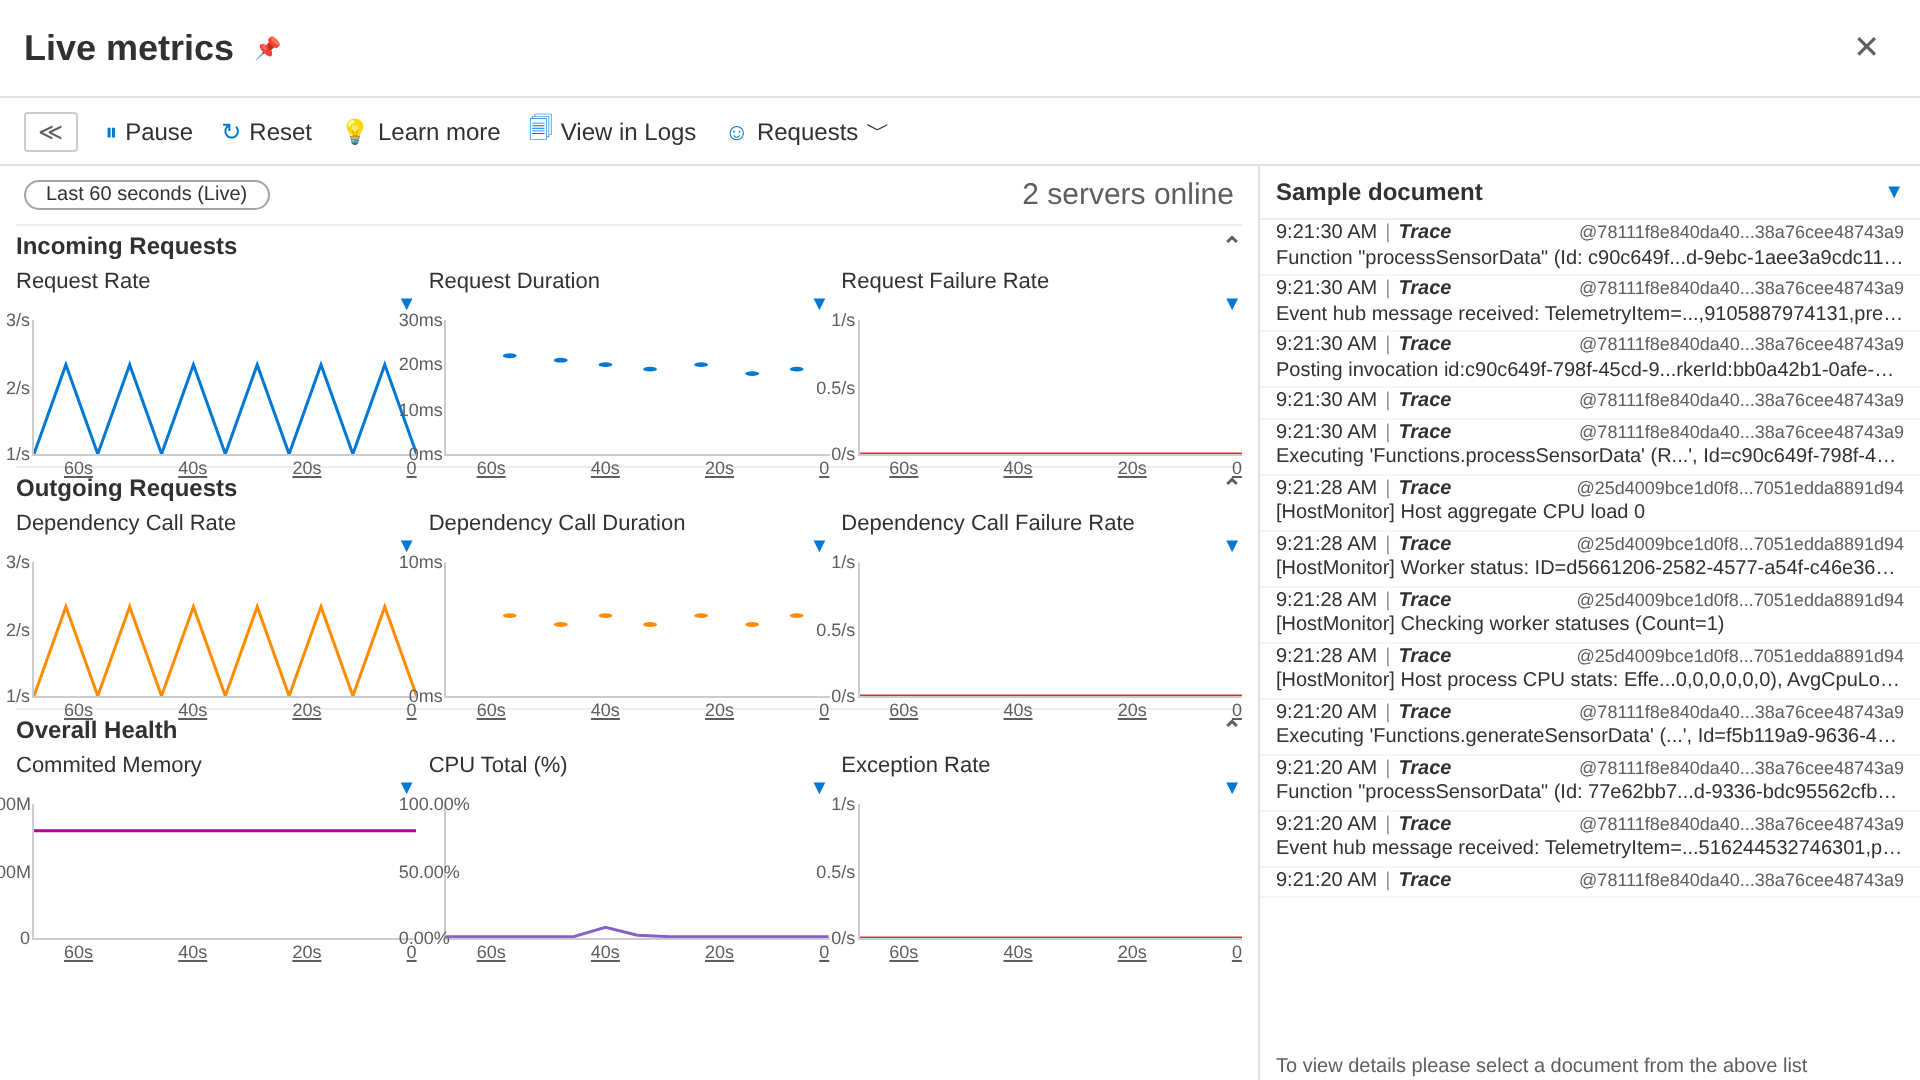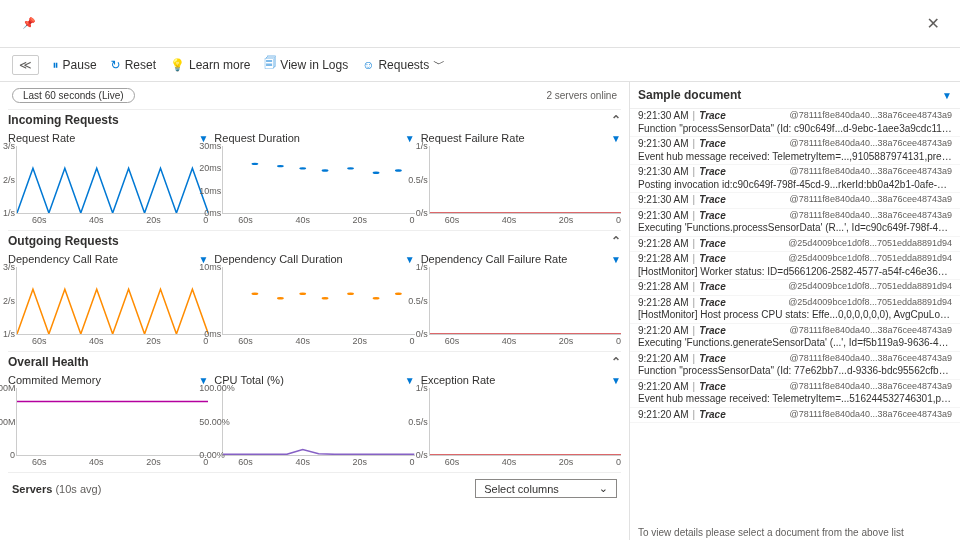--- a/index.html
+++ b/index.html
@@ -10,49 +10,50 @@
 .close-x { margin-left:auto; font-size:16px; color:#605e5c; cursor:pointer; padding:4px 8px; }
 .toolbar { display:flex; align-items:center; padding:6px 12px; gap:14px; border-bottom:1px solid #e1e1e1; font-size:12px; }
 .tb-btn { display:flex; align-items:center; gap:4px; color:#323130; cursor:pointer; }
 .tb-btn .ic { color:#0078d4; }
 .nav-back { color:#605e5c; padding:2px 6px; border:1px solid #ccc; border-radius:2px; cursor:pointer; }
 .main { display:flex; height:calc(540px - 78px); }
 .left { flex:1; overflow-y:auto; border-right:1px solid #e1e1e1; padding:4px 8px 8px 8px; }
 .right { width:330px; display:flex; flex-direction:column; overflow:hidden; }
 .subbar { display:flex; align-items:center; padding:2px 4px 6px 4px; }
 .pill { border:1px solid #a3a3a3; border-radius:10px; padding:1px 10px; font-size:10px; }
-.servers-online { margin-left:auto; color:#605e5c; font-size:10px; }
+.servers-online { margin-left:auto; color:#605e5c; font-size:15px; }
 .section-head { display:flex; align-items:center; font-weight:600; font-size:12px; padding:3px 0; border-top:1px solid #eee; }
 .section-head:first-of-type { border-top:none; }
 .chev { margin-left:auto; cursor:pointer; color:#605e5c; font-size:12px; }
 .chart-row { display:flex; gap:6px; }
 .chart { flex:1; position:relative; height:100px; }
-.chart-title { display:flex; align-items:flex-end; font-size:11px; color:#323130; padding:2px 0; }
+.chart-title { display:flex; align-items:flex-start; font-size:11px; color:#323130; padding:2px 0;flex-direction:column; }
 .funnel { margin-left:auto; color:#0078d4; cursor:pointer; font-size:10px; }
 .plot { position:relative; height:68px; border-left:1px solid #ccc; border-bottom:1px solid #ccc; margin-left:8px; }
 .ytick { position:absolute; left:-24px; width:22px; text-align:right; font-size:9px; color:#605e5c; transform:translateY(-50%); }
-.xticks { display:flex; justify-content:space-between; margin-left:24px; font-size:9px; color:#605e5c; padding-top:1px; }
+.xticks { display:flex; justify-content:space-between; margin-left:24px; font-size:9px; color:#605e5c; padding-top:1px;text-decoration:underline; }
 svg { position:absolute; top:0; left:0; width:100%; height:100%; }
 .right-head { display:flex; align-items:center; padding:6px 8px; border-bottom:1px solid #eee; font-weight:600; font-size:12px; }
 .tel-list { flex:1; overflow-y:auto; font-size:10px; }
 .tel-row { padding:1px 8px; line-height:1.25; border-bottom:1px solid #f5f5f5; display:flex; flex-direction:column; cursor:pointer; }
 .tel-top { display:flex; }
 .tel-time { color:#323130; }
 .tel-sep { margin:0 4px; color:#999; }
 .tel-kind { font-weight:600;font-style:italic; }
 .tel-op { margin-left:auto; color:#605e5c; font-size:9px; white-space:nowrap; overflow:hidden; text-overflow:ellipsis; max-width:170px; }
 .tel-msg { color:#323130; white-space:nowrap; overflow:hidden; text-overflow:ellipsis; }
 .hint { padding:6px 8px; color:#605e5c; font-size:10px; }
 .servers-bar { display:flex; align-items:center; padding:6px 4px; border-top:1px solid #eee; }
 .select-cols { margin-left:auto; border:1px solid #8a8886; padding:2px 8px; font-size:11px; display:flex; align-items:center; gap:40px; cursor:pointer; }
 </style>
 </head>
 <body>
 
 <div class="header">
+  <h1>Live metrics</h1>
   <span class="pin-icon">📌</span>
   <span class="close-x">✕</span>
 </div>
 
 <div class="toolbar">
   <span class="nav-back">≪</span>
   <span class="tb-btn">
       <span class="ic">⏸</span>
       <span>Pause</span>
     </span>
@@ -288,27 +289,20 @@
           </div>
           <div class="xticks">
             <span>60s</span>
             <span>40s</span>
             <span>20s</span>
             <span>0</span>
           </div>
         </div>
       </div>
 
-    <div class="servers-bar">
-      <b>Servers</b>&nbsp;<span style="color:#605e5c">(10s avg)</span>
-      <div class="select-cols">
-          <span>Select columns</span>
-          <span>⌄</span>
-        </div>
-    </div>
   </div>
 
   <div class="right">
     <div class="right-head">
         <span>Sample document</span>
         <span class="funnel" style="margin-left:auto">▼</span>
       </div>
     <div class="tel-list" id="tel-list">
         <div class="tel-row">
           <div class="tel-top">
@@ -354,37 +348,39 @@
           </div>
           <div class="tel-msg">Executing 'Functions.processSensorData' (R...', Id=c90c649f-798f-45cd-9ebc-1aee3a9cdc11)</div>
         </div>
         <div class="tel-row">
           <div class="tel-top">
             <span class="tel-time">9:21:28 AM</span>
             <span class="tel-sep">|</span>
             <span class="tel-kind">Trace</span>
             <span class="tel-op">@25d4009bce1d0f8...7051edda8891d94</span>
           </div>
+          <div class="tel-msg">[HostMonitor] Host aggregate CPU load 0</div>
         </div>
         <div class="tel-row">
           <div class="tel-top">
             <span class="tel-time">9:21:28 AM</span>
             <span class="tel-sep">|</span>
             <span class="tel-kind">Trace</span>
             <span class="tel-op">@25d4009bce1d0f8...7051edda8891d94</span>
           </div>
           <div class="tel-msg">[HostMonitor] Worker status: ID=d5661206-2582-4577-a54f-c46e362e9246, Latency=2ms</div>
         </div>
         <div class="tel-row">
           <div class="tel-top">
             <span class="tel-time">9:21:28 AM</span>
             <span class="tel-sep">|</span>
             <span class="tel-kind">Trace</span>
             <span class="tel-op">@25d4009bce1d0f8...7051edda8891d94</span>
           </div>
+          <div class="tel-msg">[HostMonitor] Checking worker statuses (Count=1)</div>
         </div>
         <div class="tel-row">
           <div class="tel-top">
             <span class="tel-time">9:21:28 AM</span>
             <span class="tel-sep">|</span>
             <span class="tel-kind">Trace</span>
             <span class="tel-op">@25d4009bce1d0f8...7051edda8891d94</span>
           </div>
           <div class="tel-msg">[HostMonitor] Host process CPU stats: Effe...0,0,0,0,0,0), AvgCpuLoad=0, MaxCpuLoad=0</div>
         </div>

